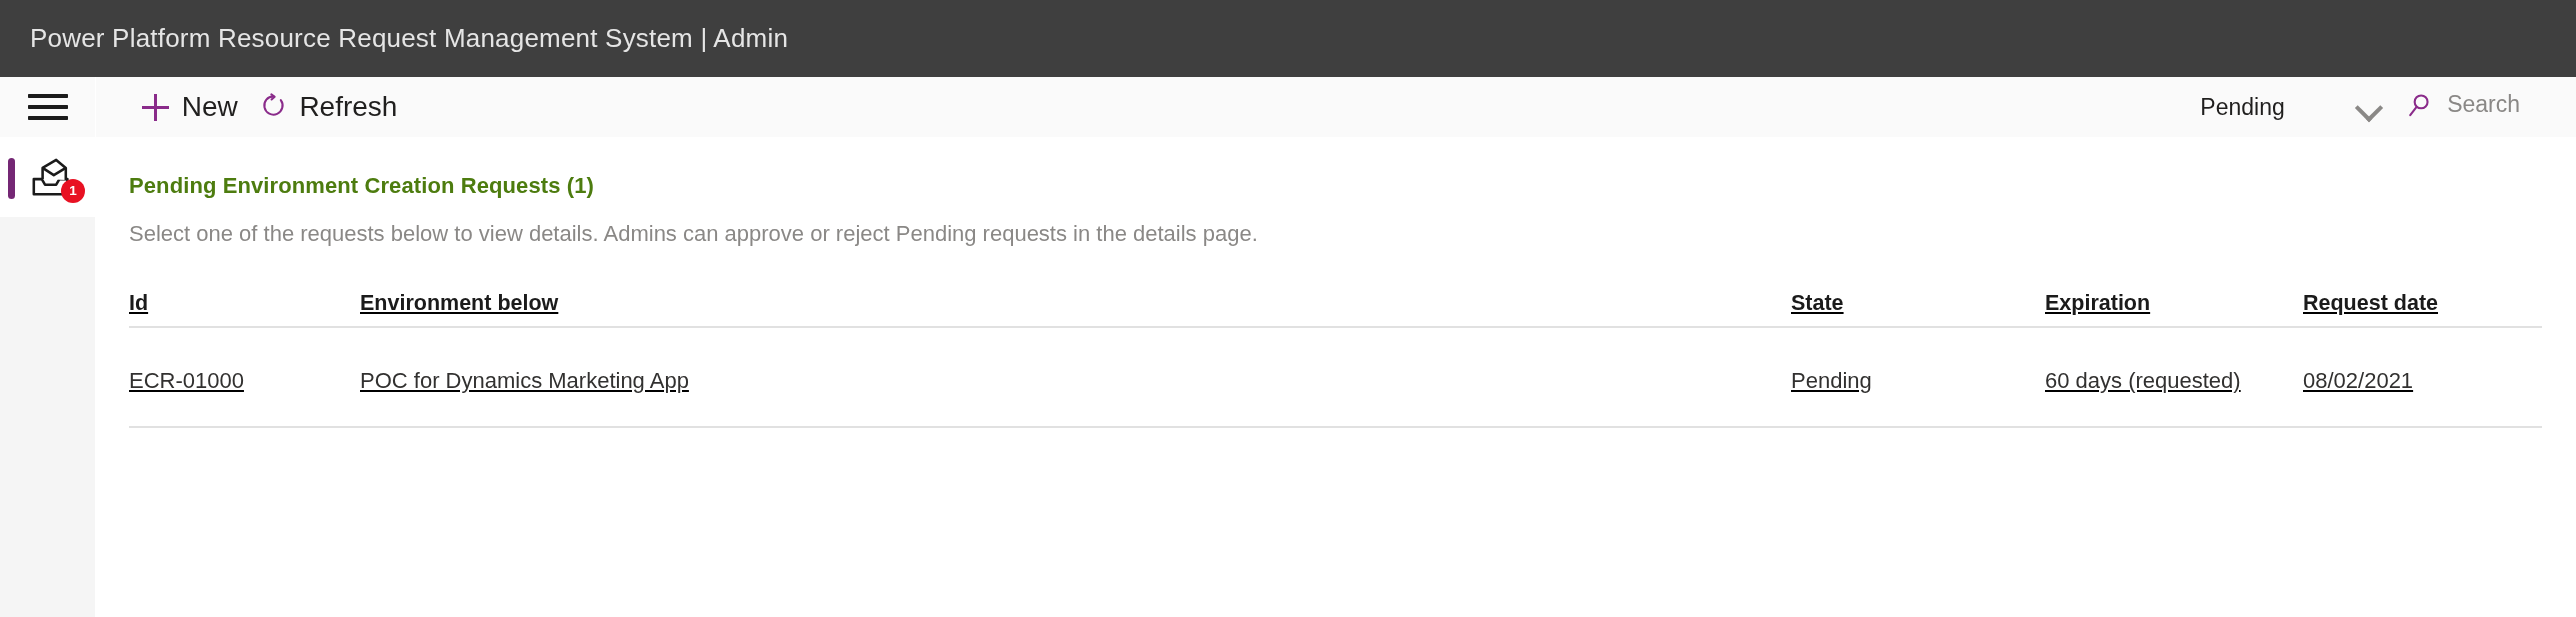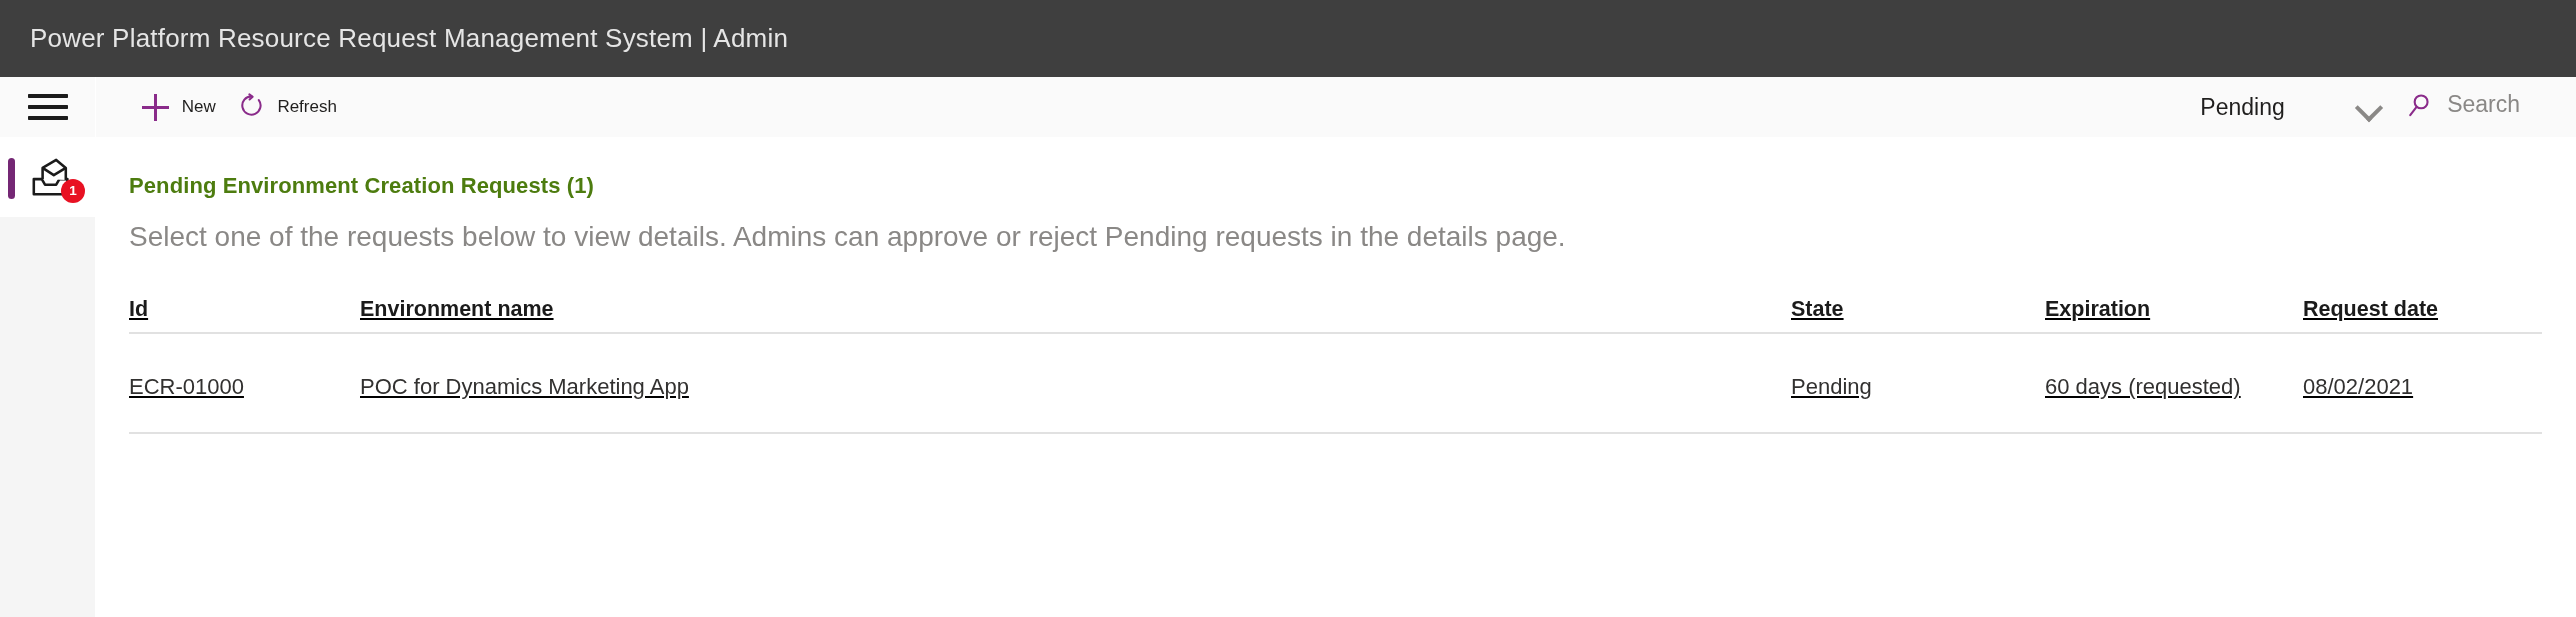--- a/index.html
+++ b/index.html
@@ -129,21 +129,21 @@
   .cmd-btn {
     display: flex;
     align-items: center;
     height: 60px;
     padding: 0 11px;
     cursor: pointer;
     user-select: none;
   }
   .cmd-btn:first-child { margin-left: 35px; }
   .cmd-label {
-    font-size: 17px;
+    font-size: 28px;
     color: #201f1e;
     margin-left: 12.7px;
     white-space: nowrap;
   }
   .icon-plus {
     width: 27px; height: 27px;
     position: relative;
   }
   .icon-plus::before, .icon-plus::after {
     content: "";
@@ -199,21 +199,21 @@
   }
   .page-title {
     margin: 35px 0 0 33px;
     font-size: 22px;
     font-weight: 600;
     color: #4d7c0f;
     letter-spacing: 0.1px;
   }
   .page-subtitle {
     margin: 22px 0 0 33px;
-    font-size: 28px;
+    font-size: 22px;
     font-weight: 400;
     color: #8a8886;
   }
 
   
   .table {
     margin: 33px 0 0 33px;
     width: 2413px;
     text-decoration: underline;
   }
@@ -319,21 +319,21 @@
   <div class="content">
 
     <div class="page-title">Pending Environment Creation Requests (1)</div>
 
     <div class="page-subtitle">Select one of the requests below to view details. Admins can approve or reject Pending requests in the details page.</div>
 
     <div class="table">
 
       <div class="t-row t-head">
         <div class="cell c-id">Id</div>
-        <div class="cell c-name">Environment name</div>
+        <div class="cell c-name">Environment below</div>
         <div class="cell c-state">State</div>
         <div class="cell c-expiration">Expiration</div>
         <div class="cell c-created">Request date</div>
       </div>
 
       <div class="t-row t-body-row">
         <div class="cell c-id">ECR-01000</div>
         <div class="cell c-name">POC for Dynamics Marketing App</div>
         <div class="cell c-state">Pending</div>
         <div class="cell c-expiration">60 days (requested)</div>

